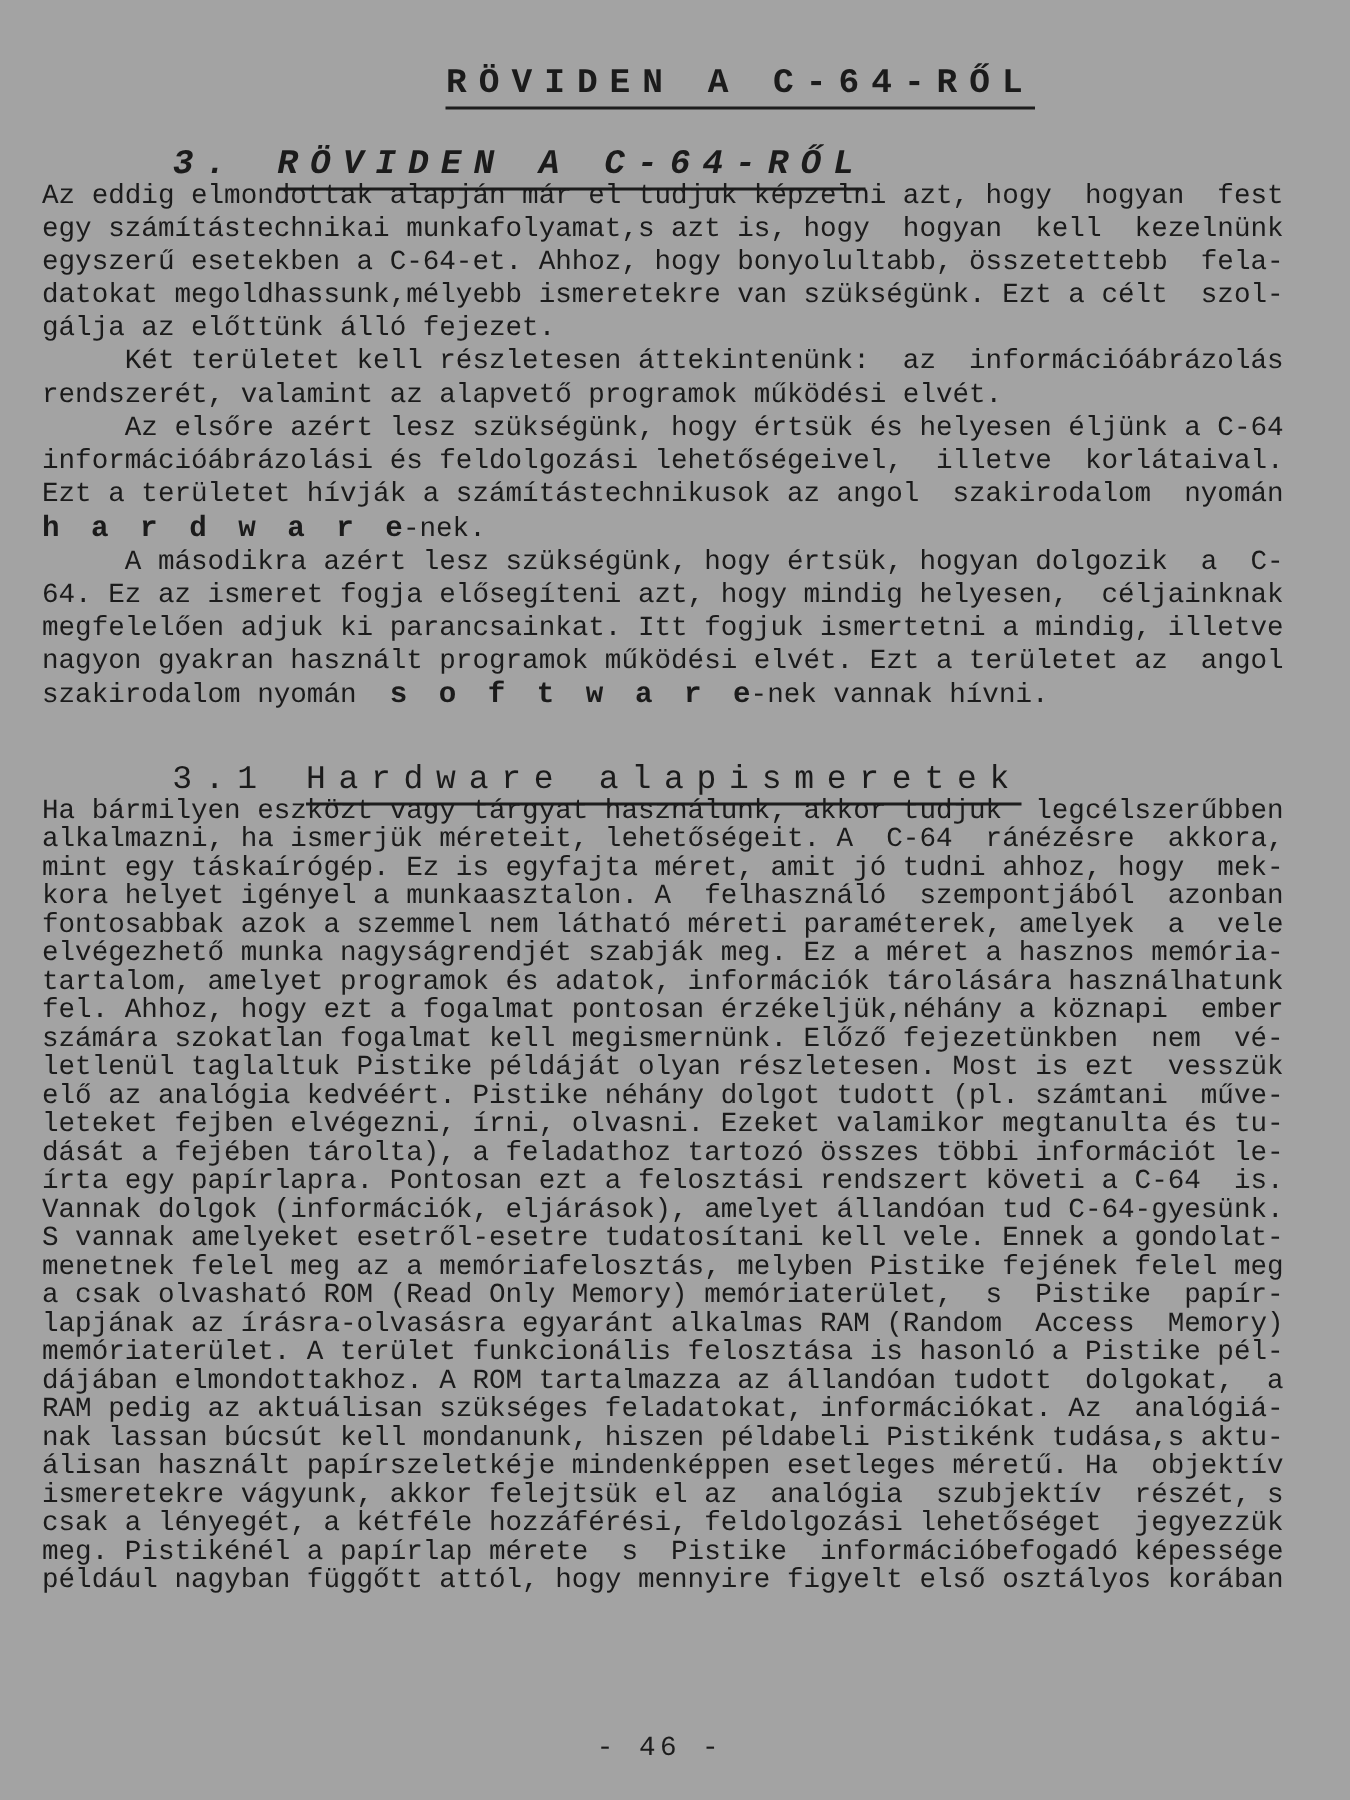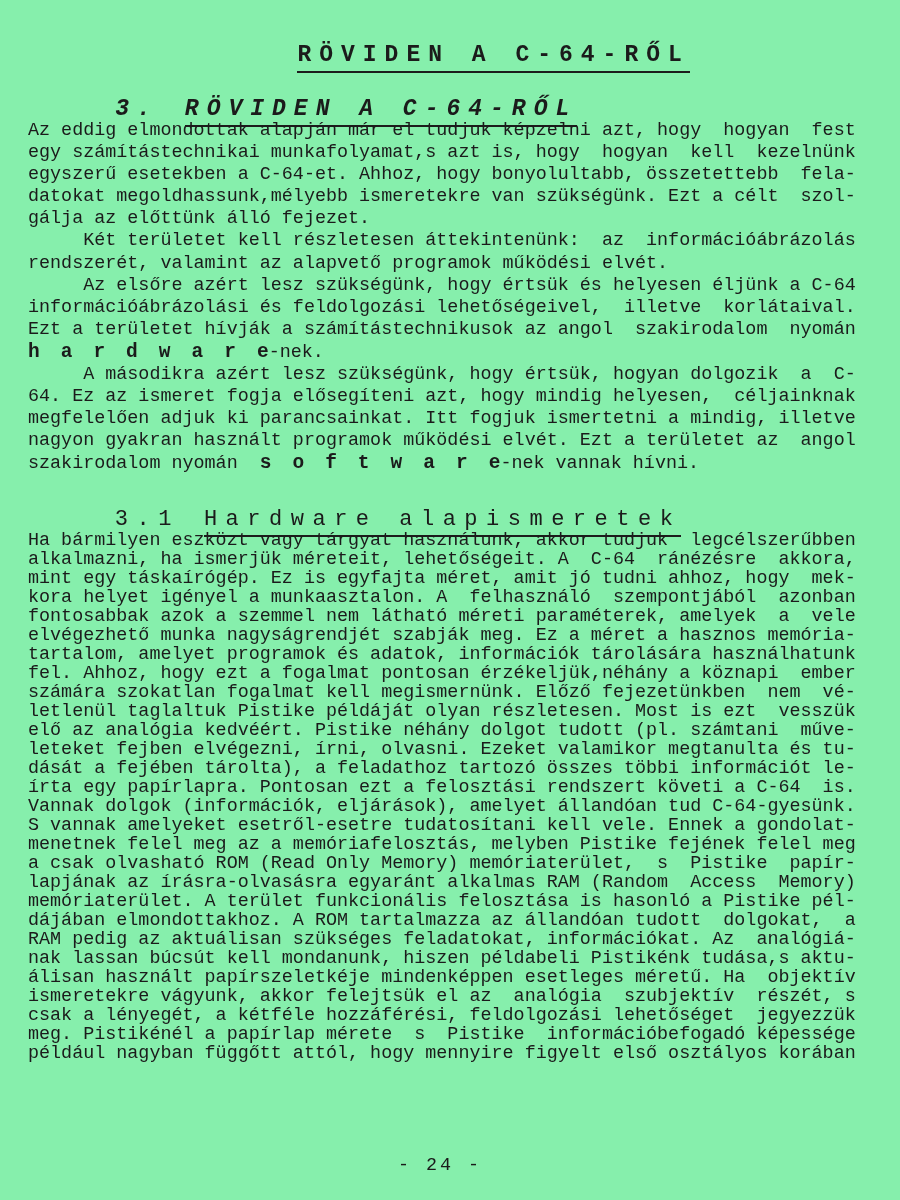--- a/index.html
+++ b/index.html
@@ -11,21 +11,21 @@
   }
   body {
     background: #ffffff;
     color: #1b1b1b;
     font-family: "Liberation Mono", "DejaVu Sans Mono", monospace;
   }
   .page {
     position: relative;
     width: 900px;
     height: 1200px;
-    background: #86efac;
+    background: #a3a3a3;
   }
   
   .doc-header {
     position: absolute;
     top: 16px;
     left: 0;
     width: 900px;
     text-align: center;
     font-size: 23px;
     font-weight: bold;
@@ -145,16 +145,16 @@
 dájában elmondottakhoz. A ROM tartalmazza az állandóan tudott  dolgokat,  a
 RAM pedig az aktuálisan szükséges feladatokat, információkat. Az  analógiá-
 nak lassan búcsút kell mondanunk, hiszen példabeli Pistikénk tudása,s aktu-
 álisan használt papírszeletkéje mindenképpen esetleges méretű. Ha  objektív
 ismeretekre vágyunk, akkor felejtsük el az  analógia  szubjektív  részét, s
 csak a lényegét, a kétféle hozzáférési, feldolgozási lehetőséget  jegyezzük
 meg. Pistikénél a papírlap mérete  s  Pistike  információbefogadó képessége
 például nagyban függőtt attól, hogy mennyire figyelt első osztályos korában</pre>
 
   <div class="doc-footer">
-    <span>- 24 -</span>
+    <span>- 46 -</span>
   </div>
 
 </div>
 
 </body></html>

